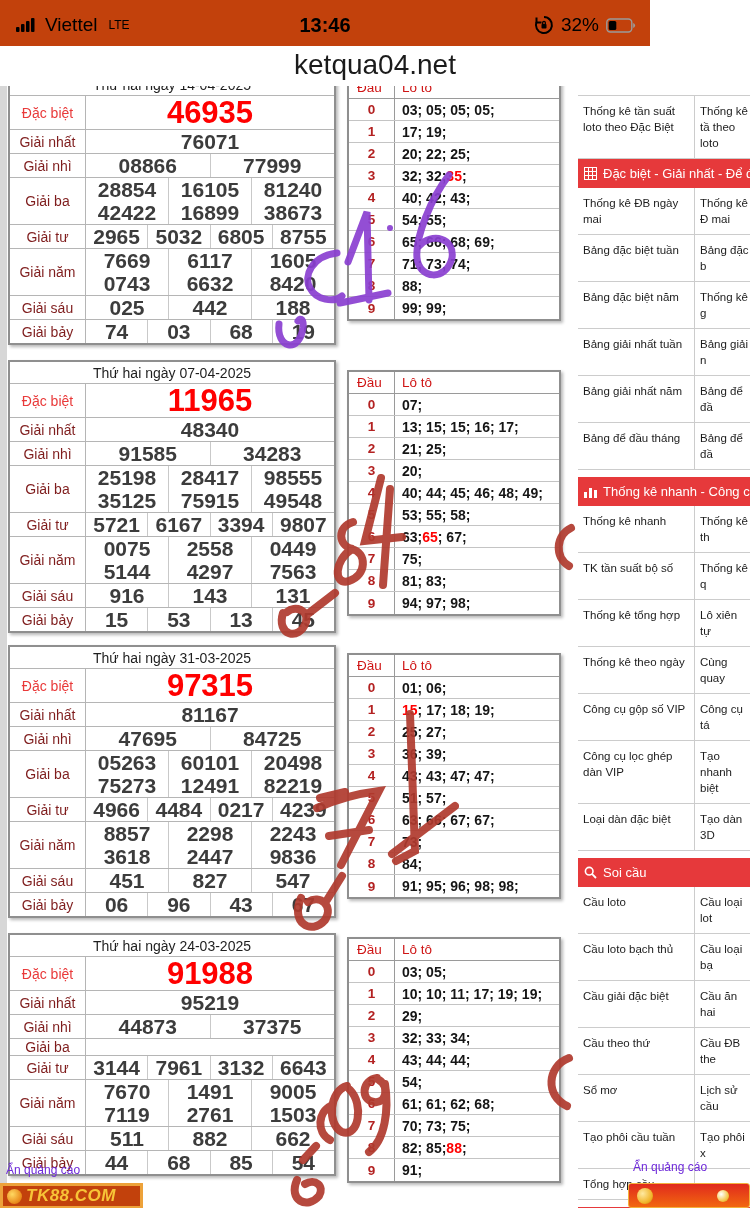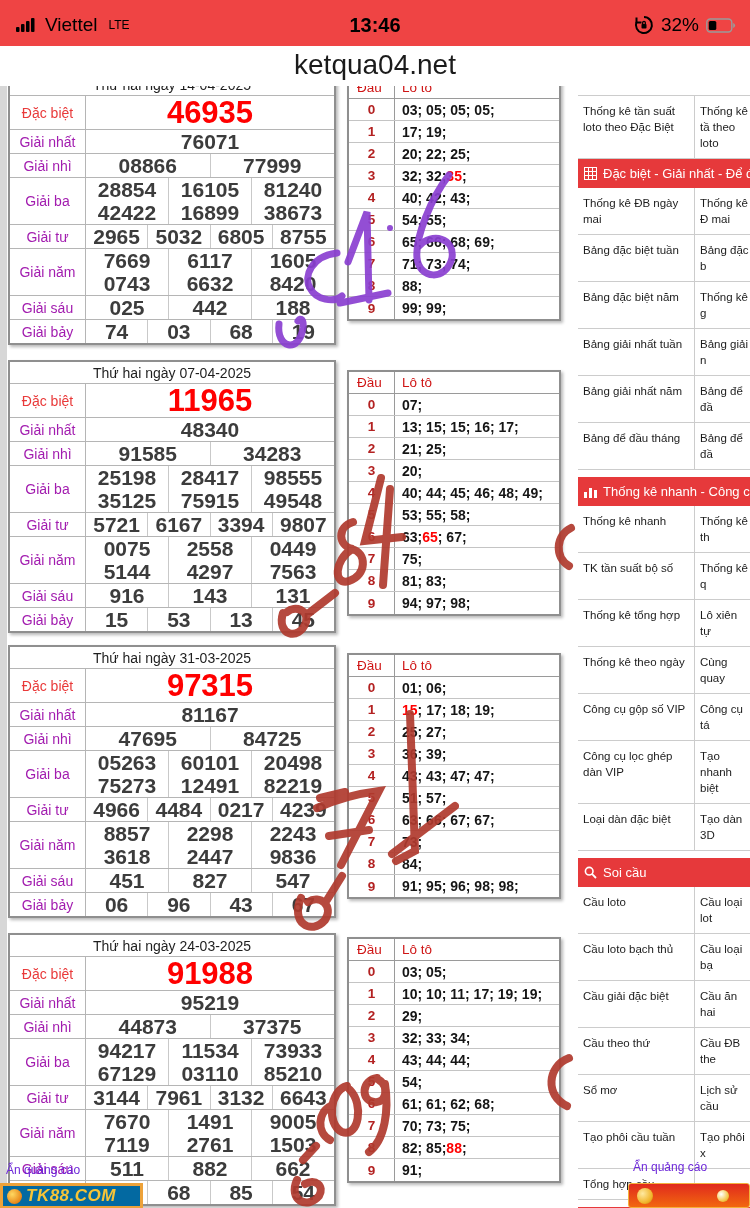--- a/index.html
+++ b/index.html
@@ -1,39 +1,39 @@
 <!DOCTYPE html>
 <html><head>
 <meta charset="utf-8">
 <style>
   * { margin:0; padding:0; box-sizing:border-box; }
   html,body { width:750px; height:1208px; overflow:hidden; background:#fff;
     font-family:"Liberation Sans","DejaVu Sans",sans-serif; }
   
-  .statusbar { position:absolute; top:0; left:0; width:750px; height:46px; background:#ef4444; z-index:40;
+  .statusbar { position:absolute; top:0; left:0; width:650px; height:46px; background:#c2410c; z-index:40;
     display:flex; align-items:center; justify-content:space-between; padding:4px 14px 0 16px; }
   .sb-left,.sb-right { display:flex; align-items:center; gap:7px; }
   .sb-carrier { font-size:19px; color:#000; }
   .sb-net { font-size:12px; color:#000; margin-left:4px; }
   .sb-time { position:absolute; left:0; right:0; text-align:center; font-size:20px; font-weight:bold; color:#000; pointer-events:none; }
   .sb-batt-pct { font-size:19px; color:#000; }
   
   .titlebar { position:absolute; top:46px; left:0; width:750px; height:40px; background:#fff; z-index:40;
     text-align:center; font-size:28px; color:#1b1b1b; line-height:38px; }
   
   .content { position:absolute; top:86px; left:0; width:750px; height:1122px; overflow:hidden; background:#fff; }
   .edge-strip { position:absolute; left:0; top:0; width:7px; height:1122px; background:#d7d7d7; }
   
   .rt { position:absolute; left:8px; width:328px; background:#fff; border:2px solid #8f8f8f;
     box-shadow:2px 2px 3px rgba(0,0,0,.28); }
   .rt-date { height:22px; line-height:22px; text-align:center; font-size:14px; color:#1e1e1e; border-bottom:1px solid #b5b5b5; }
   .rt-row { display:flex; border-bottom:1px solid #b5b5b5; }
   .rt-row:last-child { border-bottom:none; }
   .rt-label { width:76px; flex:none; display:flex; align-items:center; justify-content:center;
-    font-size:14px; color:#a21caf; border-right:1px solid #b5b5b5; }
+    font-size:14px; color:#7f1d1d; border-right:1px solid #b5b5b5; }
   .sp .rt-label { color:#e93a3a; }
   .rt-vals { flex:1; display:flex; flex-direction:column; }
   .rt-line { display:flex; }
   .rt-cell { flex:1; text-align:center; font-weight:bold; color:#3c3c3c; font-size:21px; line-height:23px; overflow:hidden; }
   .rt-cell + .rt-cell { border-left:1px solid #c9c9c9; }
   .sp .rt-cell { color:#f00; font-size:31px; line-height:33px; }
   
   .loto { position:absolute; left:347px; width:214px; background:#fff; border:2px solid #8f8f8f;
     box-shadow:2px 2px 3px rgba(0,0,0,.28); }
   .loto-head { display:flex; height:22px; border-bottom:1px solid #9a9a9a; color:#cf1515; font-size:13.5px; align-items:center; }
@@ -52,21 +52,21 @@
   .r-row { display:flex; border-bottom:1px solid #ccc; align-items:stretch; }
   .r-cell { padding:7px 5px; font-size:11.5px; line-height:16px; color:#1c1c1c; }
   .r-left { width:116px; flex:none; }
   .r-right { flex:1; border-left:1px solid #ccc; overflow:hidden; }
   .r-head { background:#e6393b; color:#fff; min-height:29px; display:flex; align-items:center; gap:6px;
     font-size:13px; padding:0 6px; margin-top:7px; overflow:hidden; white-space:nowrap; }
   .r-head svg { flex:none; }
   
   .adlabel { position:absolute; font-size:12px; color:#6d28d9; z-index:14; }
   .ad-left { position:absolute; left:0; top:1097px; width:143px; height:26px; z-index:15;
-    background:#0369a1; border:3px solid #eda23a; display:flex; align-items:center; gap:4px; padding:0 4px; }
+    background:#c2410c; border:3px solid #eda23a; display:flex; align-items:center; gap:4px; padding:0 4px; }
   .tk-logo { width:15px; height:15px; border-radius:50%; flex:none;
     background:radial-gradient(circle at 35% 35%, #ffd861, #e88718 70%, #9c4f08); }
   .tk-text { color:#f7c437; font-weight:bold; font-style:italic; font-size:17px; letter-spacing:.5px; }
   .ad-right { position:absolute; left:628px; top:1097px; width:122px; height:25px; z-index:12; border-radius:3px;
     background:linear-gradient(180deg,#e02a1d,#f2670f); border:1px solid #f4b13c; display:flex; align-items:center; }
   .ad-right .coin { width:16px; height:16px; border-radius:50%; margin-left:8px;
     background:radial-gradient(circle at 35% 35%, #ffe9a0, #f0b428 65%, #b5700c); }
   .ad-right .coin2 { width:12px; height:12px; margin-left:64px;
     background:radial-gradient(circle at 35% 35%, #fff, #f3c443 65%, #c07d10); border-radius:50%; }
   
@@ -401,32 +401,20 @@
           <div class="rt-label">Giải nhì</div>
           <div class="rt-vals">
             <div class="rt-line">
               <div class="rt-cell">44873</div>
               <div class="rt-cell">37375</div>
             </div>
           </div>
         </div>
         <div class="rt-row">
           <div class="rt-label">Giải ba</div>
-          <div class="rt-vals">
-            <div class="rt-line">
-              <div class="rt-cell">94217</div>
-              <div class="rt-cell">11534</div>
-              <div class="rt-cell">73933</div>
-            </div>
-            <div class="rt-line">
-              <div class="rt-cell">67129</div>
-              <div class="rt-cell">03110</div>
-              <div class="rt-cell">85210</div>
-            </div>
-          </div>
         </div>
         <div class="rt-row">
           <div class="rt-label">Giải tư</div>
           <div class="rt-vals">
             <div class="rt-line">
               <div class="rt-cell">3144</div>
               <div class="rt-cell">7961</div>
               <div class="rt-cell">3132</div>
               <div class="rt-cell">6643</div>
             </div>

